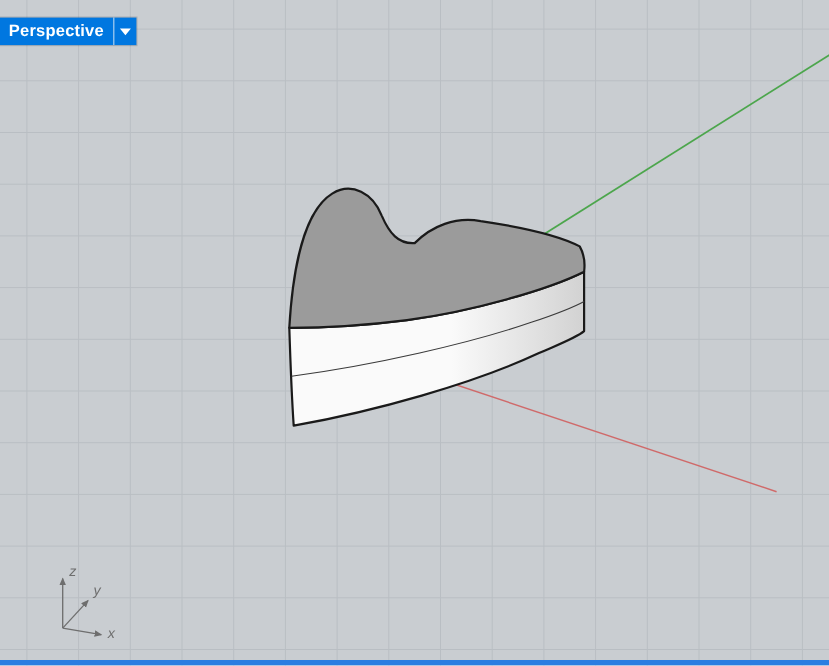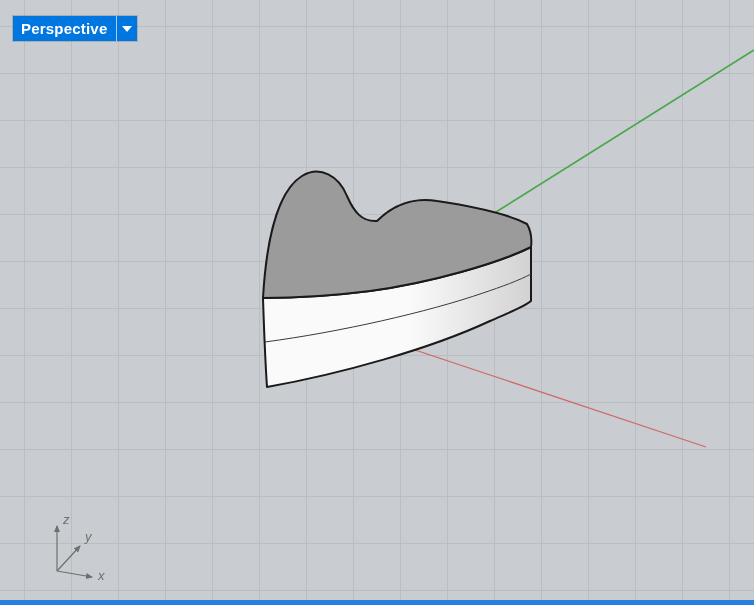--- a/index.html
+++ b/index.html
@@ -19,21 +19,21 @@
     background-position: 24px 26px;
   }
   .scene-svg {
     position: absolute;
     left: 0; top: 0;
     width: 754px; height: 605px;
     display: block;
   }
   .viewport-title {
     position: absolute;
-    left: 13px; top: 16px;
+    left: 0; top: 16px;
     display: flex;
     align-items: stretch;
     height: 25px;
     box-shadow: 0 0 0 1px rgba(0,0,0,0.15);
   }
   .vp-name {
     background: var(--title-bg, #0077e0);
     color: var(--title-text, #ffffff);
     font-weight: bold;
     font-size: 15px;

